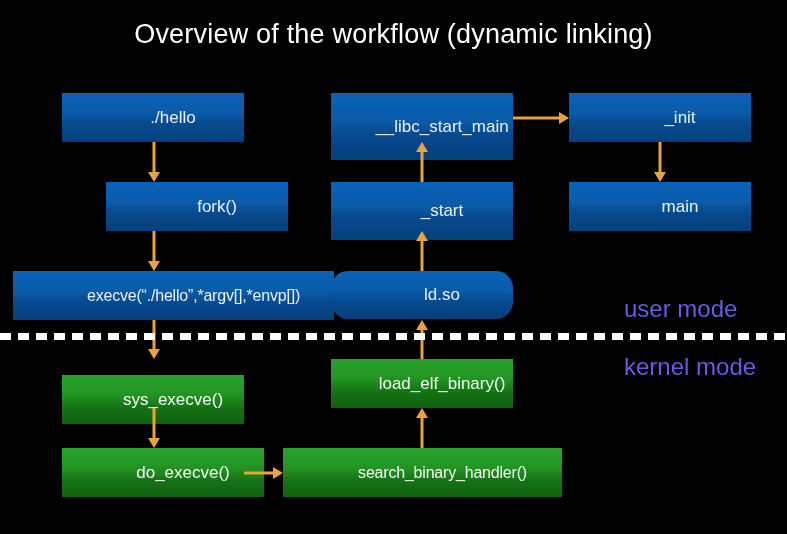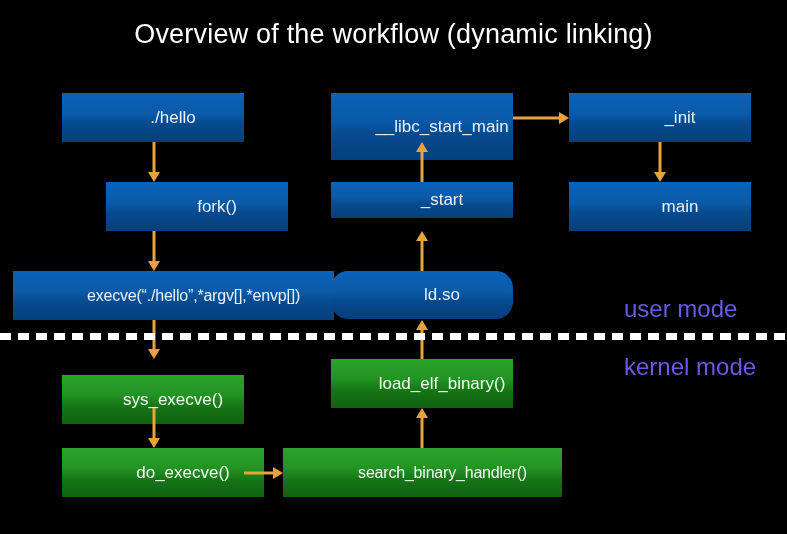--- a/index.html
+++ b/index.html
@@ -161,21 +161,21 @@
       </div>
       <div class="node green tight" style="left: 283px; top: 448px; width: 279px; height: 49px;">
         <span class="lbl">search_binary_handler()</span>
       </div>
       <div class="node green" style="left: 331px; top: 359px; width: 182px; height: 49px;">
         <span class="lbl">load_elf_binary()</span>
       </div>
       <div class="node blue" style="left: 331px; top: 271px; width: 182px; height: 48px; border-radius: 17px;">
         <span class="lbl">ld.so</span>
       </div>
-      <div class="node blue" style="left: 331px; top: 182px; width: 182px; height: 36px;">
+      <div class="node blue" style="left: 331px; top: 182px; width: 182px; height: 58px;">
         <span class="lbl">_start</span>
       </div>
       <div class="node blue" style="left: 331px; top: 93px; width: 182px; height: 67px;">
         <span class="lbl">__libc_start_main</span>
       </div>
       <div class="node blue" style="left: 569px; top: 93px; width: 182px; height: 49px;">
         <span class="lbl">_init</span>
       </div>
       <div class="node blue" style="left: 569px; top: 182px; width: 182px; height: 49px;">
         <span class="lbl">main</span>

